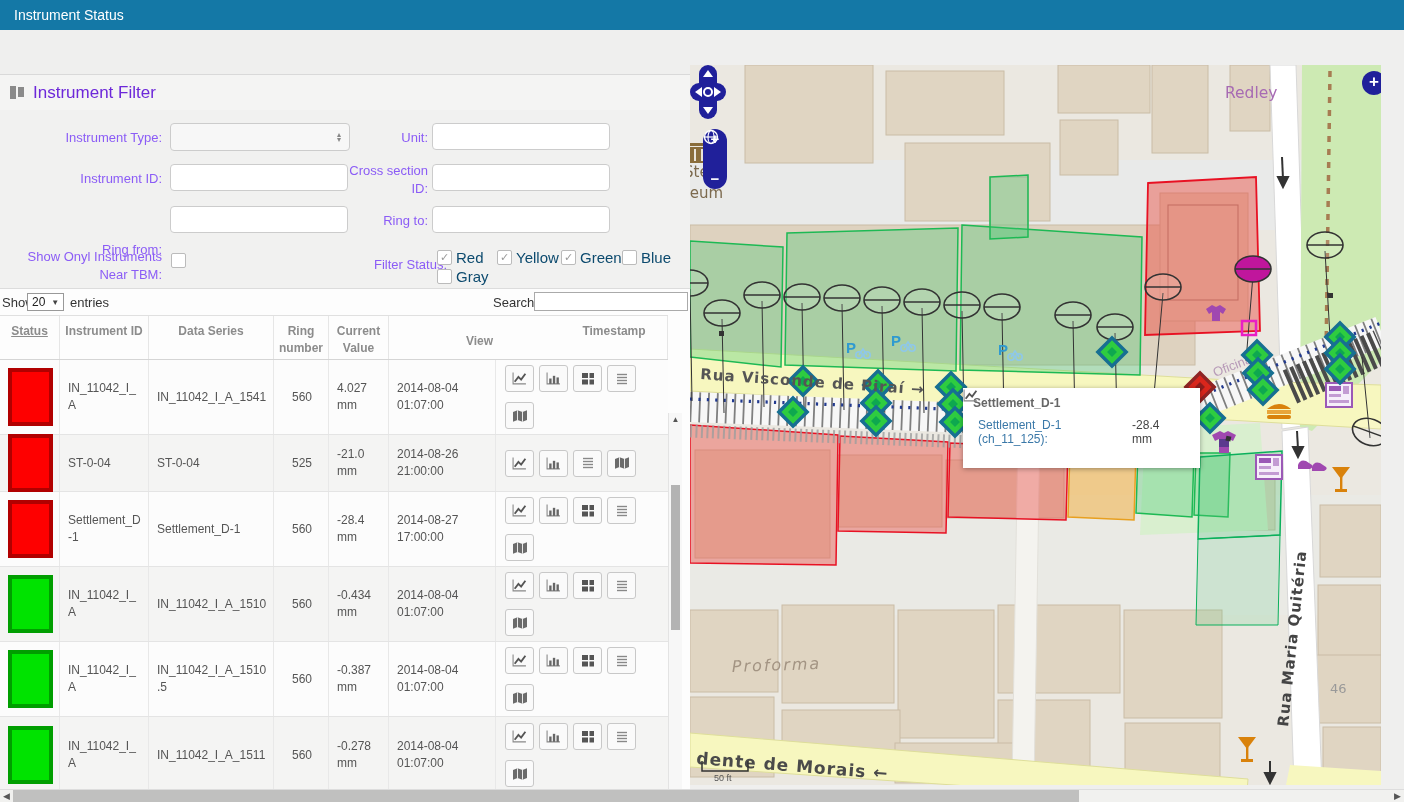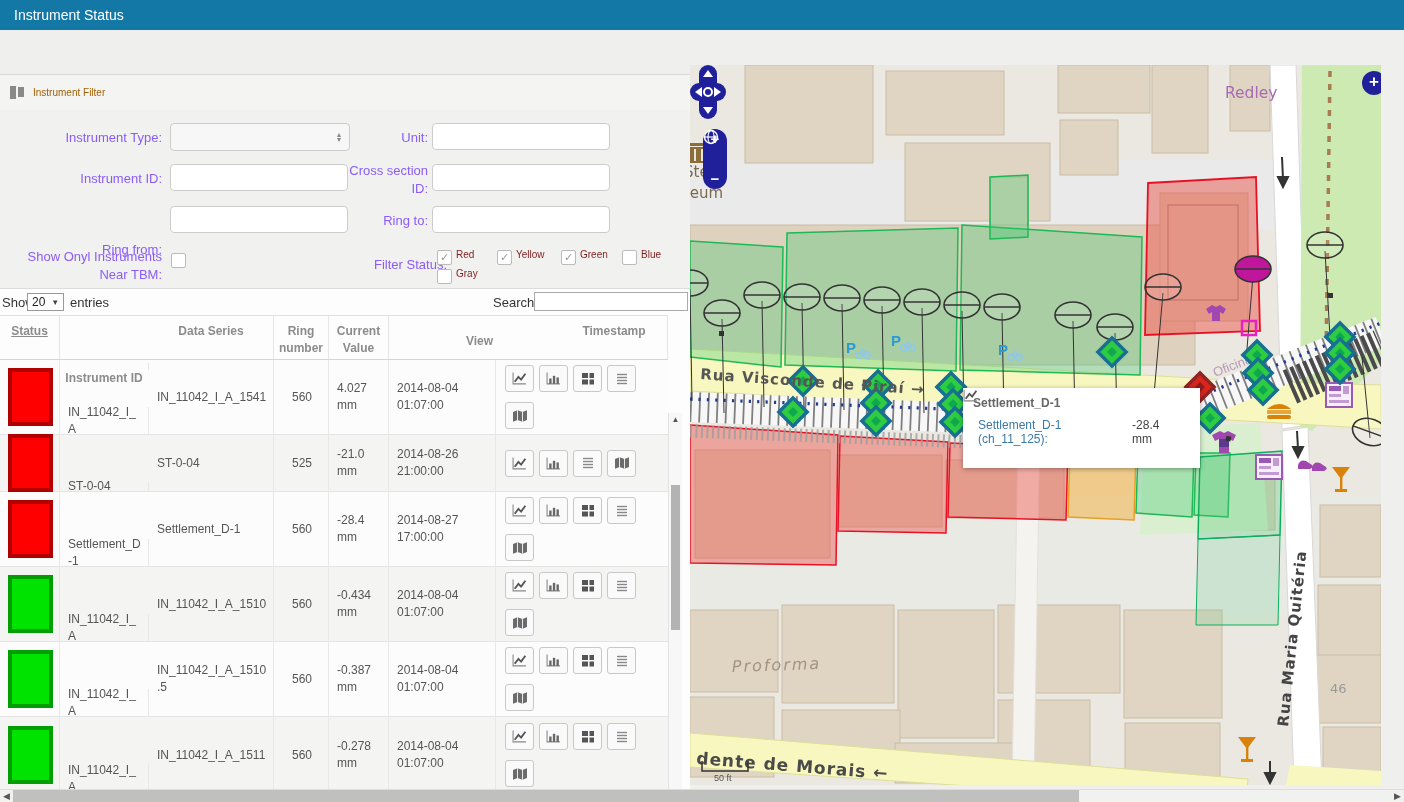--- a/index.html
+++ b/index.html
@@ -10,32 +10,32 @@
           font-size:14px;line-height:30px;padding-left:14px;box-sizing:border-box;}
 
   
   .left{position:absolute;left:0;top:30px;width:690px;height:760px;}
   .panel-header{position:absolute;left:0;top:44px;width:690px;height:35px;background:#f4f4f3;
                 border-top:1px solid #d9d9d9;border-bottom:1px solid #e2e2e2;display:flex;align-items:center;}
   .panel-icon{width:14px;height:13px;margin:0 9px 0 10px;display:inline-block;position:relative;}
   .panel-icon span{position:absolute;top:0;width:6px;height:13px;background:#8a8a8a;}
   .panel-icon span:first-child{left:0;height:13px}
   .panel-icon span:last-child{left:8px;height:10px;top:1px}
-  .panel-title{font-size:10px;color:#a16207;}
+  .panel-title{font-size:17px;color:#6d28d9;}
   .filter-body{position:absolute;left:0;top:80px;width:690px;height:178px;background:#f1f1f0;}
   .flabel{position:absolute;font-size:13px;color:#8b5cf6;text-align:right;}
   .tinput{position:absolute;height:27px;width:178px;background:#fff;border:1px solid #ccc;border-radius:4px;
           box-sizing:border-box;font-size:13px;padding:0 8px;}
   .tselect{position:absolute;height:28px;width:180px;background:#f7f7f7;border:1px solid #ccc;border-radius:4px;
            box-sizing:border-box;display:flex;align-items:center;justify-content:flex-end;}
   .spinner{font-size:8px;color:#888;line-height:5px;margin-right:8px;text-align:center;}
   .cb{position:absolute;width:13px;height:13px;background:#fff;border:1px solid #bbb;border-radius:2px;
       font-size:11px;line-height:13px;text-align:center;color:#999;font-weight:bold;}
   .cb.checked::after{content:"\2713";}
-  .cb-label{position:absolute;font-size:10px;color:#7f1d1d;}
+  .cb-label{position:absolute;font-size:15px;color:#0c4a6e;}
   .map-btn{position:absolute;left:297px;top:218px;width:36px;height:29px;background:#ececec;border:1px solid #c4c4c4;
            border-radius:4px;display:flex;align-items:center;justify-content:center;cursor:pointer;}
 
   
   .listarea{position:absolute;left:0;top:258px;width:690px;height:502px;background:#fdfdfd;border-top:1px solid #dcdcdc;}
   .show-label,.entries-label,.search-label{position:absolute;font-size:13px;color:#333;top:6px;}
   .entries-select{position:absolute;left:27px;top:4px;border:1px solid #999;background:#fff;font-size:12px;color:#222;
                   padding:1px 4px;display:inline-flex;gap:6px;align-items:center;cursor:pointer;}
   .entries-select .car{font-size:8px;color:#444;}
   .search-input{position:absolute;left:534px;top:3px;width:154px;height:19px;border:1px solid #aaa;background:#fff;box-sizing:border-box;font-size:12px;padding:0 4px;}
@@ -44,21 +44,21 @@
   .tbl{position:absolute;left:0;top:26px;width:668px;}
   .thead{display:flex;border-top:1px solid #e0e0e0;border-bottom:1px solid #d5d5d5;background:#fdfdfd;height:43px;}
   .th{font-size:12px;font-weight:bold;color:#8c8c8c;display:flex;align-items:flex-start;justify-content:center;
       padding-top:7px;box-sizing:border-box;border-right:1px solid #e6e6e6;text-align:center;line-height:17px;}
   .trow{display:flex;border-bottom:1px solid #e4e4e4;}
   .trow.odd{background:#f4f4f3;}
   .trow.even{background:#fcfcfc;}
   .td{font-size:12px;color:#555;border-right:1px solid #e8e8e8;box-sizing:border-box;
       display:flex;align-items:center;padding:4px 6px 4px 8px;line-height:17px;word-break:break-word;}
   .c1{width:60px;justify-content:center;text-decoration:underline;}
-  .c2{width:89px;margin-top:47px;}
+  .c2{width:89px;}
   .c3{width:125px;}
   .c4{width:55px;justify-content:center;}
   .c5{width:60px;}
   .c6{width:107px;}
   .c7{width:172px;border-right:none;flex-wrap:wrap;align-content:center;gap:5px;padding-left:9px;}
   .sq{width:47px;height:58px;border:4px solid rgba(0,0,0,0.3);box-sizing:border-box;}
   .vbtn{width:29px;height:27px;background:#fafafa;border:1px solid #c8c8c8;border-radius:3px;
         display:inline-flex;align-items:center;justify-content:center;padding:0;cursor:pointer;}
   .vbtn svg{display:block;}
   .vbreak{flex-basis:100%;height:0;}

